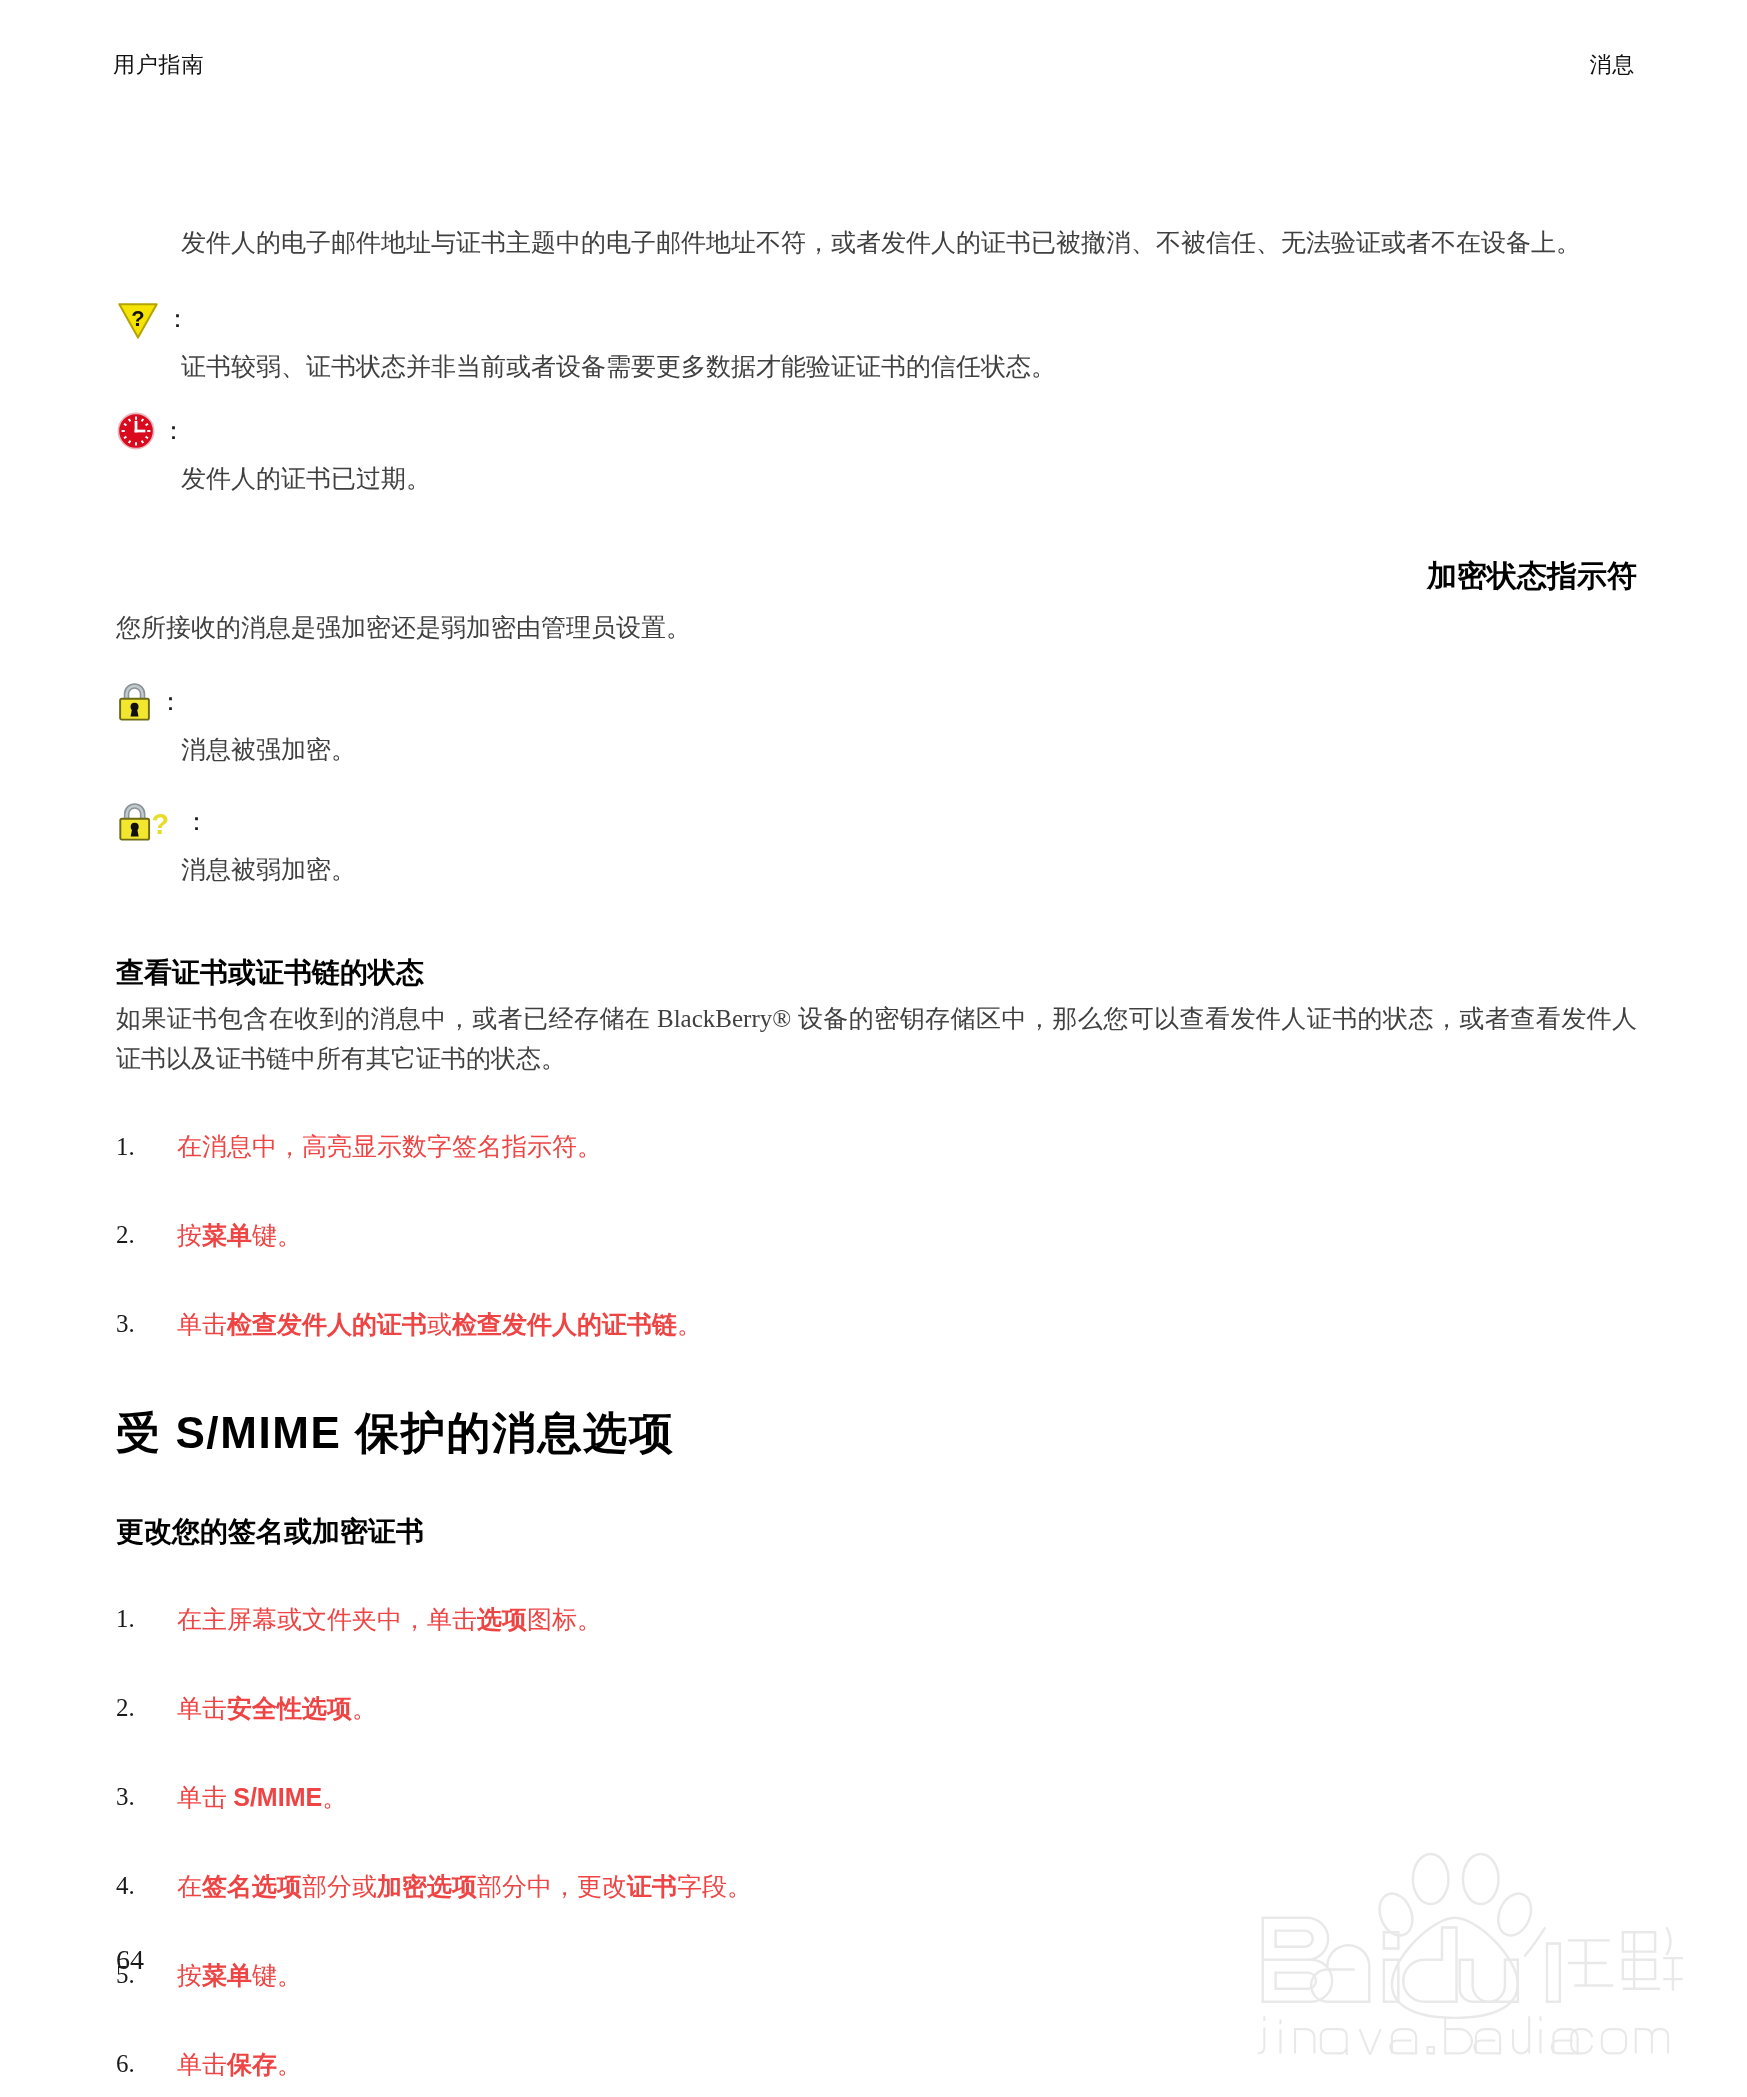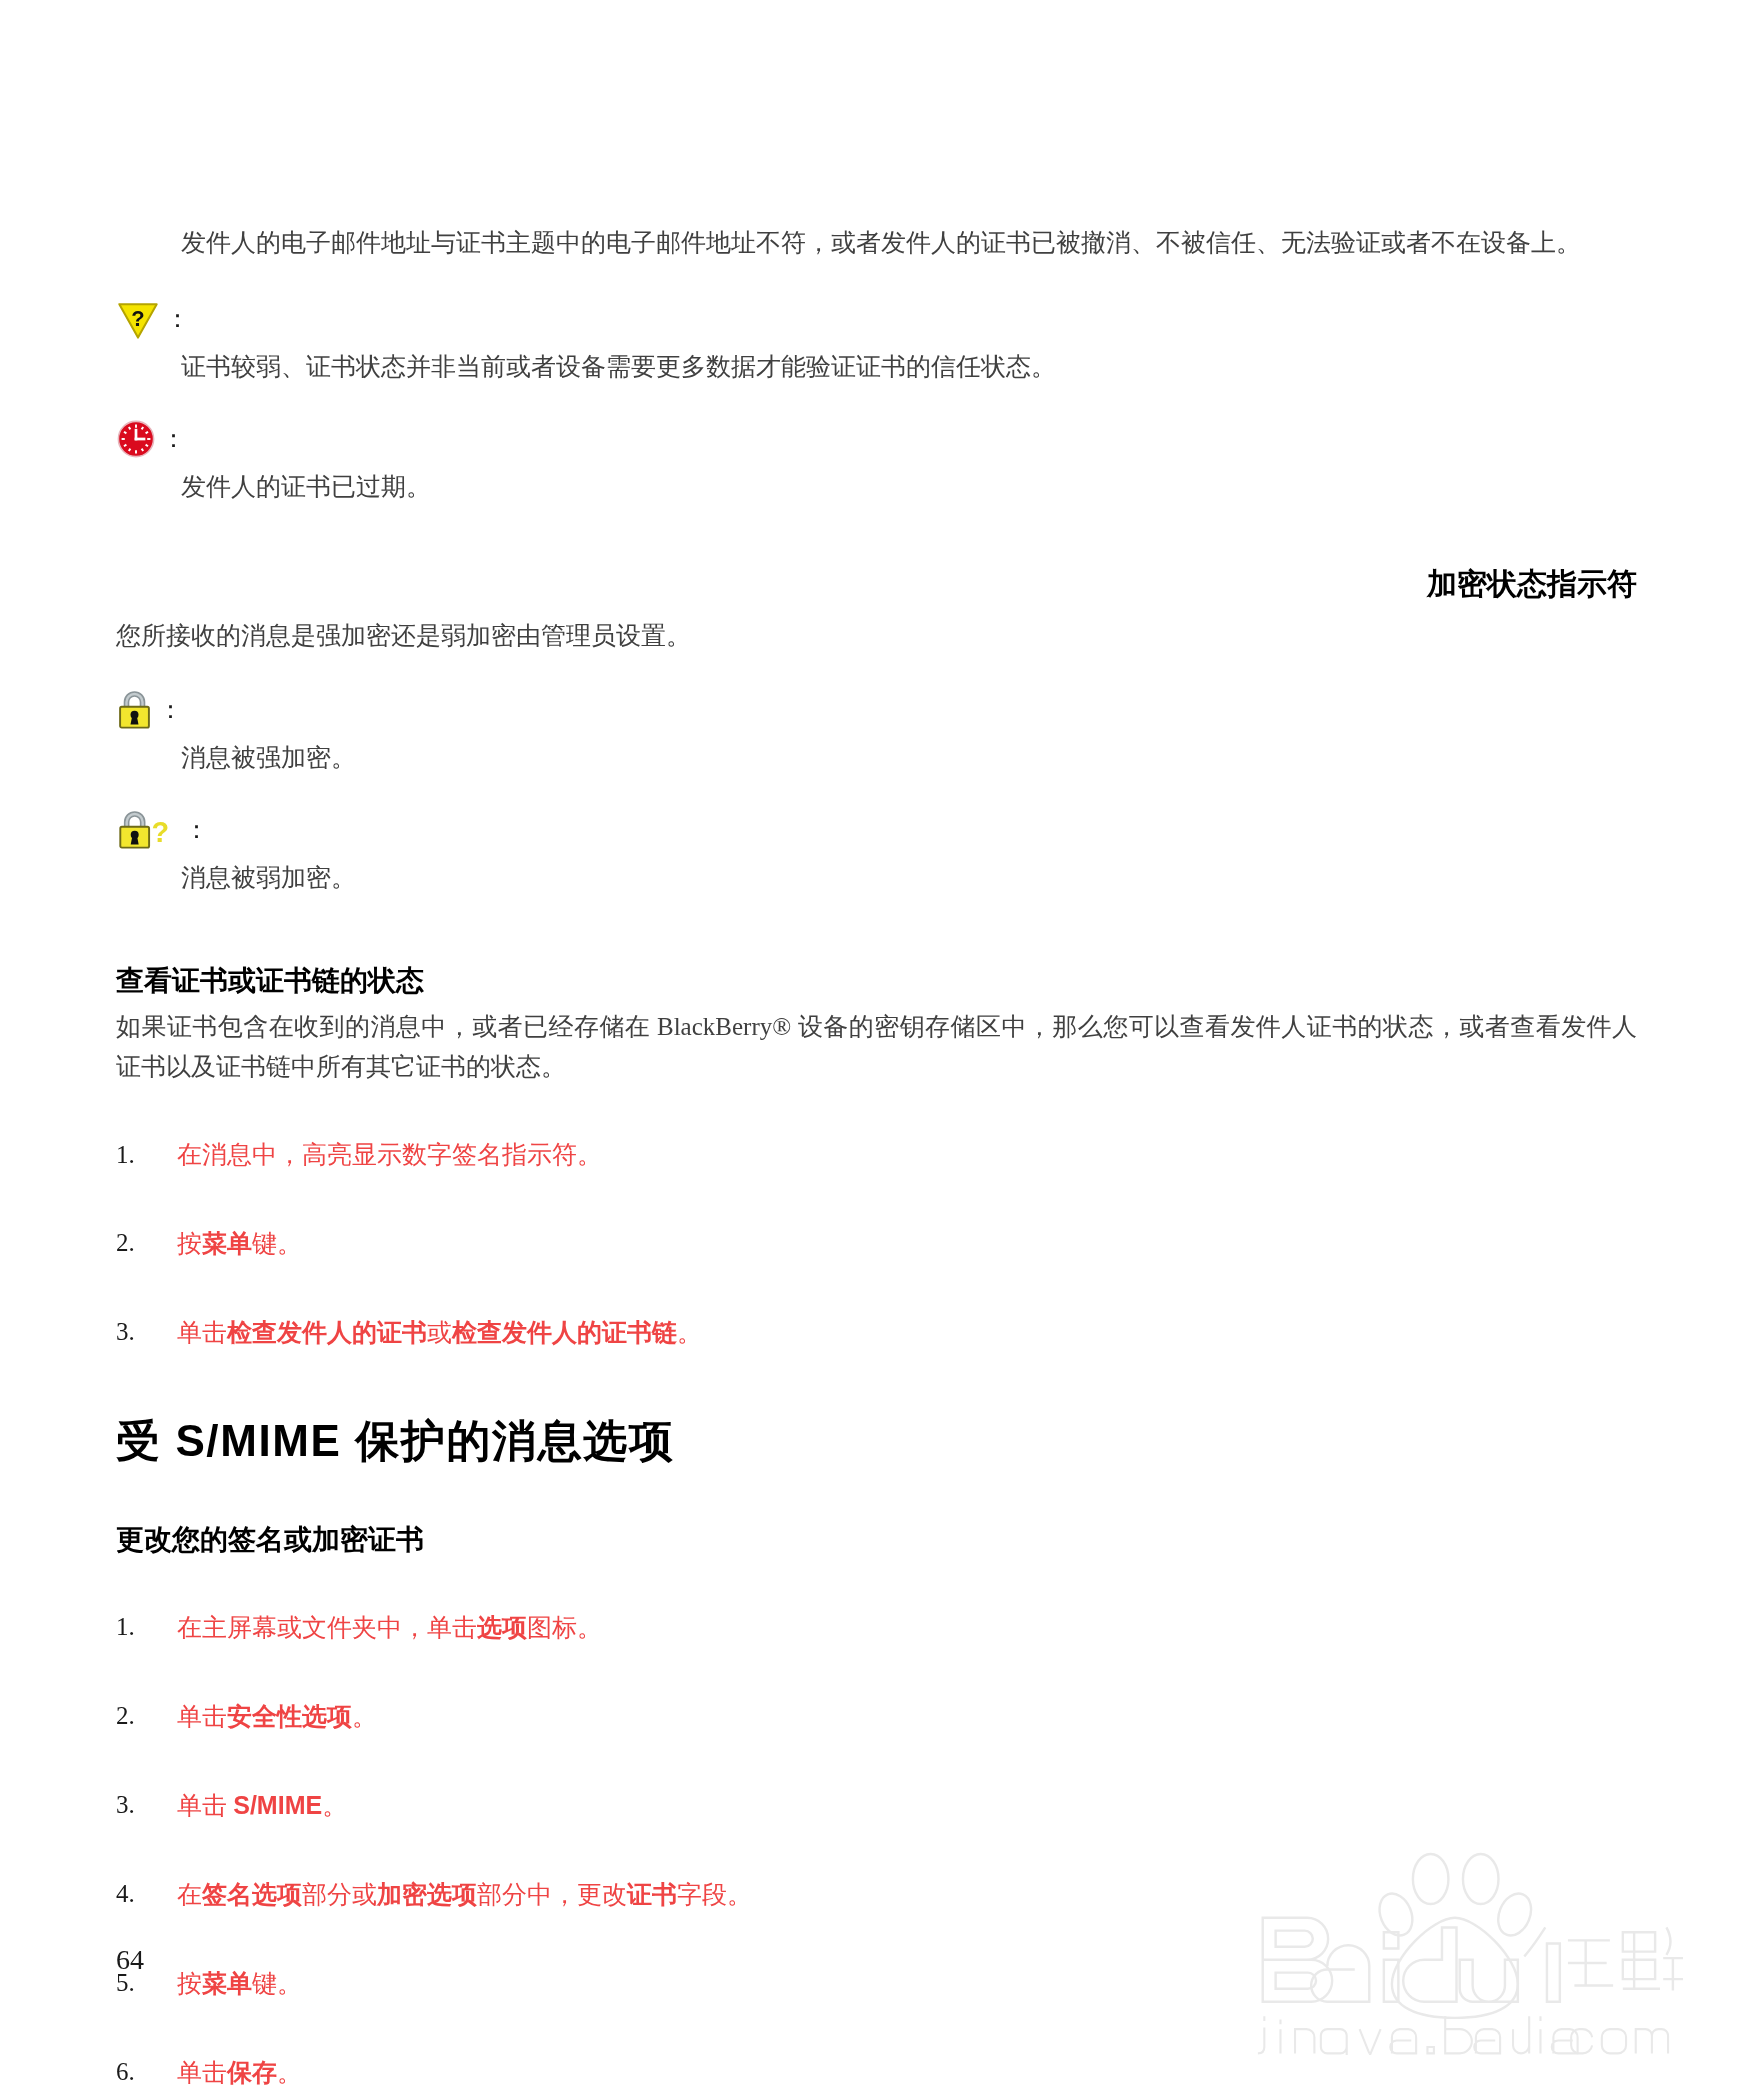--- a/index.html
+++ b/index.html
@@ -167,35 +167,39 @@
     opacity: 1;
     pointer-events: none;
   }
   .watermark svg { display: block; }
 </style>
 </head>
 <body>
 
 <div class="page">
 
+  <div class="runhead">
+    <span>用户指南</span>
+    <span>消息</span>
+  </div>
 
   <div class="content">
 
     <p class="para indent-1" style="margin-bottom:36px;">发件人的电子邮件地址与证书主题中的电子邮件地址不符，或者发件人的证书已被撤消、不被信任、无法验证或者不在设备上。</p>
 
     <div class="icon-row" style="margin-bottom:3.2px;">
       <span class="tri-wrap">
         <svg width="44" height="39" viewBox="0 0 54 48">
           <path d="M4 4 H50 L27 45 Z" fill="#F5E400" stroke="#B5A400" stroke-width="2.5" stroke-linejoin="round"></path>
           <text x="27" y="31" font-family="Liberation Sans, sans-serif" font-size="27" font-weight="bold" fill="#111" text-anchor="middle">?</text>
         </svg>
       </span>
       <span class="icon-colon">：</span>
     </div>
-    <p class="para indent-1" style="margin-bottom:32px;">证书较弱、证书状态并非当前或者设备需要更多数据才能验证证书的信任状态。</p>
+    <p class="para indent-1" style="margin-bottom:24px;">证书较弱、证书状态并非当前或者设备需要更多数据才能验证证书的信任状态。</p>
 
     <div class="icon-row" style="margin-bottom:3.2px;">
       <span class="clock-wrap">
         <svg width="40" height="40" viewBox="0 0 50 50">
           <circle cx="25" cy="25" r="22" fill="#DA0A1E" stroke="#E8B5BC" stroke-width="2"></circle>
           <g stroke="#ffffff" stroke-width="2.4">
             <line x1="25" y1="7" x2="25" y2="11"></line>
             <line x1="25" y1="39" x2="25" y2="43"></line>
             <line x1="7" y1="25" x2="11" y2="25"></line>
             <line x1="39" y1="25" x2="43" y2="25"></line>

